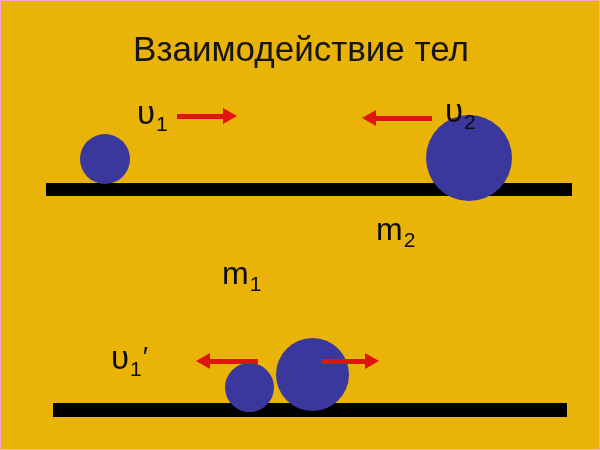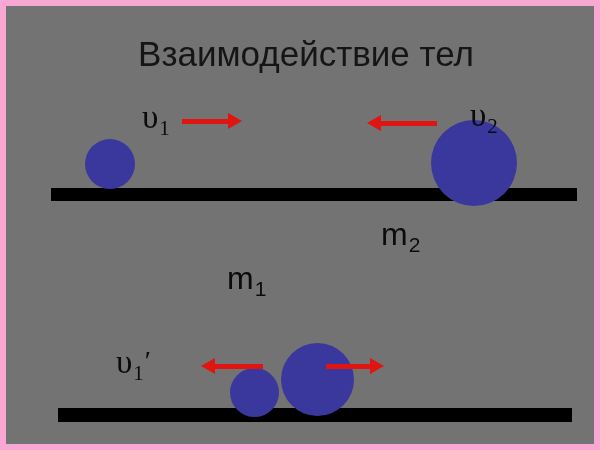--- a/index.html
+++ b/index.html
@@ -4,22 +4,22 @@
 <style>
   html, body {
     margin: 0;
     padding: 0;
     background: #ffffff;
   }
   #slide {
     position: relative;
     width: 600px;
     height: 450px;
-    background: #737373;
-    border: 6px solid #f9a8d4;
+    background: #eab308;
+    border: 1px solid #f9a8d4;
     box-sizing: border-box;
     overflow: hidden;
     font-family: "Liberation Sans", sans-serif;
   }
 
   
   .title {
     position: absolute;
     left: 0;
     top: 28px;
@@ -115,39 +115,39 @@
   .arrow-v1 { left: 176px; top: 111px; width: 60px; }
   .arrow-v2 { left: 361px; top: 113px; width: 70px; }
   .arrow-v1p { left: 195px; top: 356px; width: 62px; }
   .arrow-v2p { left: 320px; top: 356px; width: 58px; }
 
   
   .label {
     position: absolute;
     color: #0b0b0b;
     white-space: nowrap;
-    font-family: Liberation Serif, serif;
+    font-family: Liberation Sans, sans-serif;
   }
   .label .sym {
     font-size: 33px;
     font-style: normal;
   }
   .label .sub {
     font-size: 21px;
     vertical-align: -0.32em;
     margin-left: 1px;
   }
   .label .prime {
     font-size: 28px;
     margin-left: 1px;
     vertical-align: 0.12em;
   }
 
   .label-v1  { left: 136px; top: 93px; }
-  .label-v2  { left: 444px; top: 91px; z-index: 5; margin-left: 20px; }
+  .label-v2  { left: 444px; top: 91px; z-index: 5; }
   .label-v1p { left: 110px; top: 338px; text-align: center; }
   .label-v2p { left: 381px; top: 338px; }
 
   .mass {
     position: absolute;
     color: #0b0b0b;
     white-space: nowrap;
     font-family: "Liberation Sans", sans-serif;
   }
   .mass .sym { font-size: 32px; }

